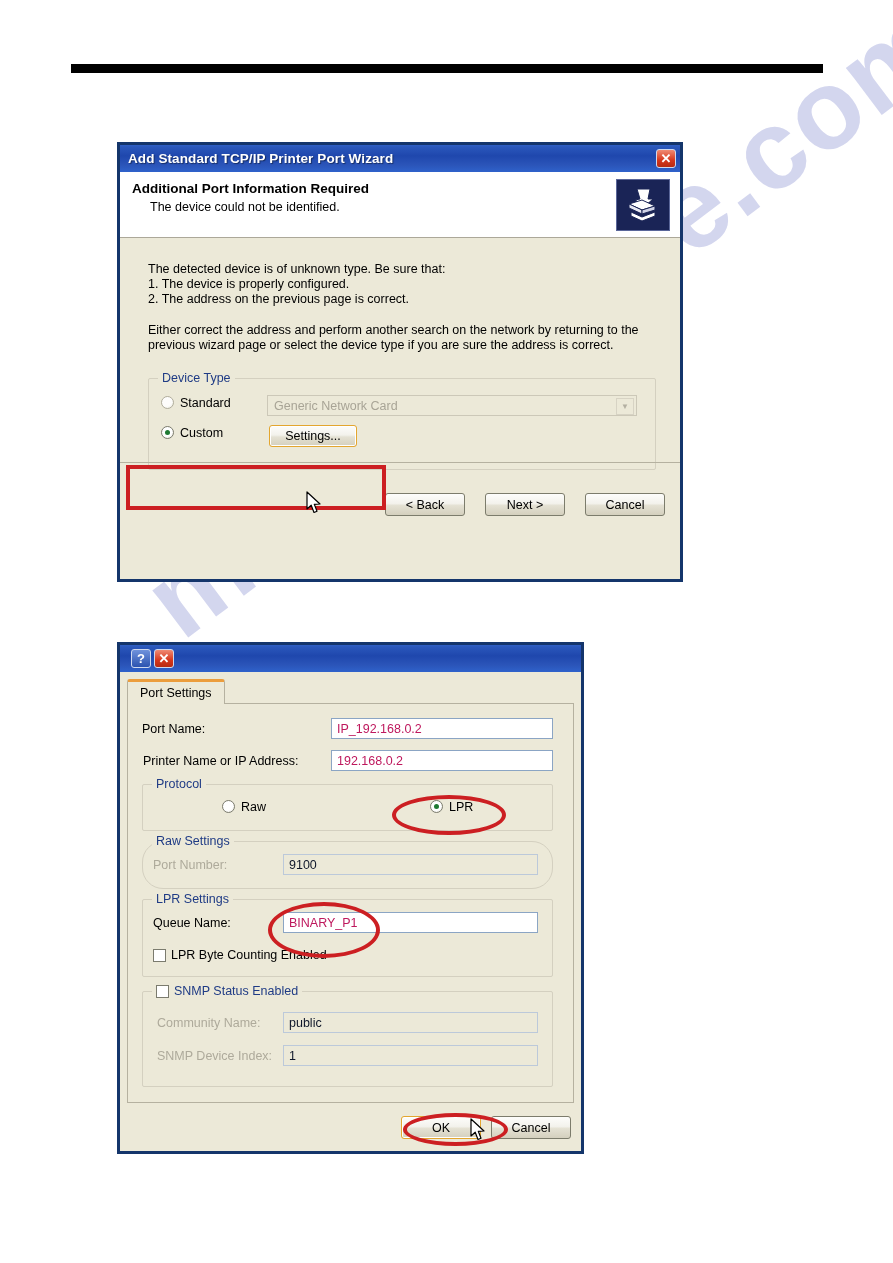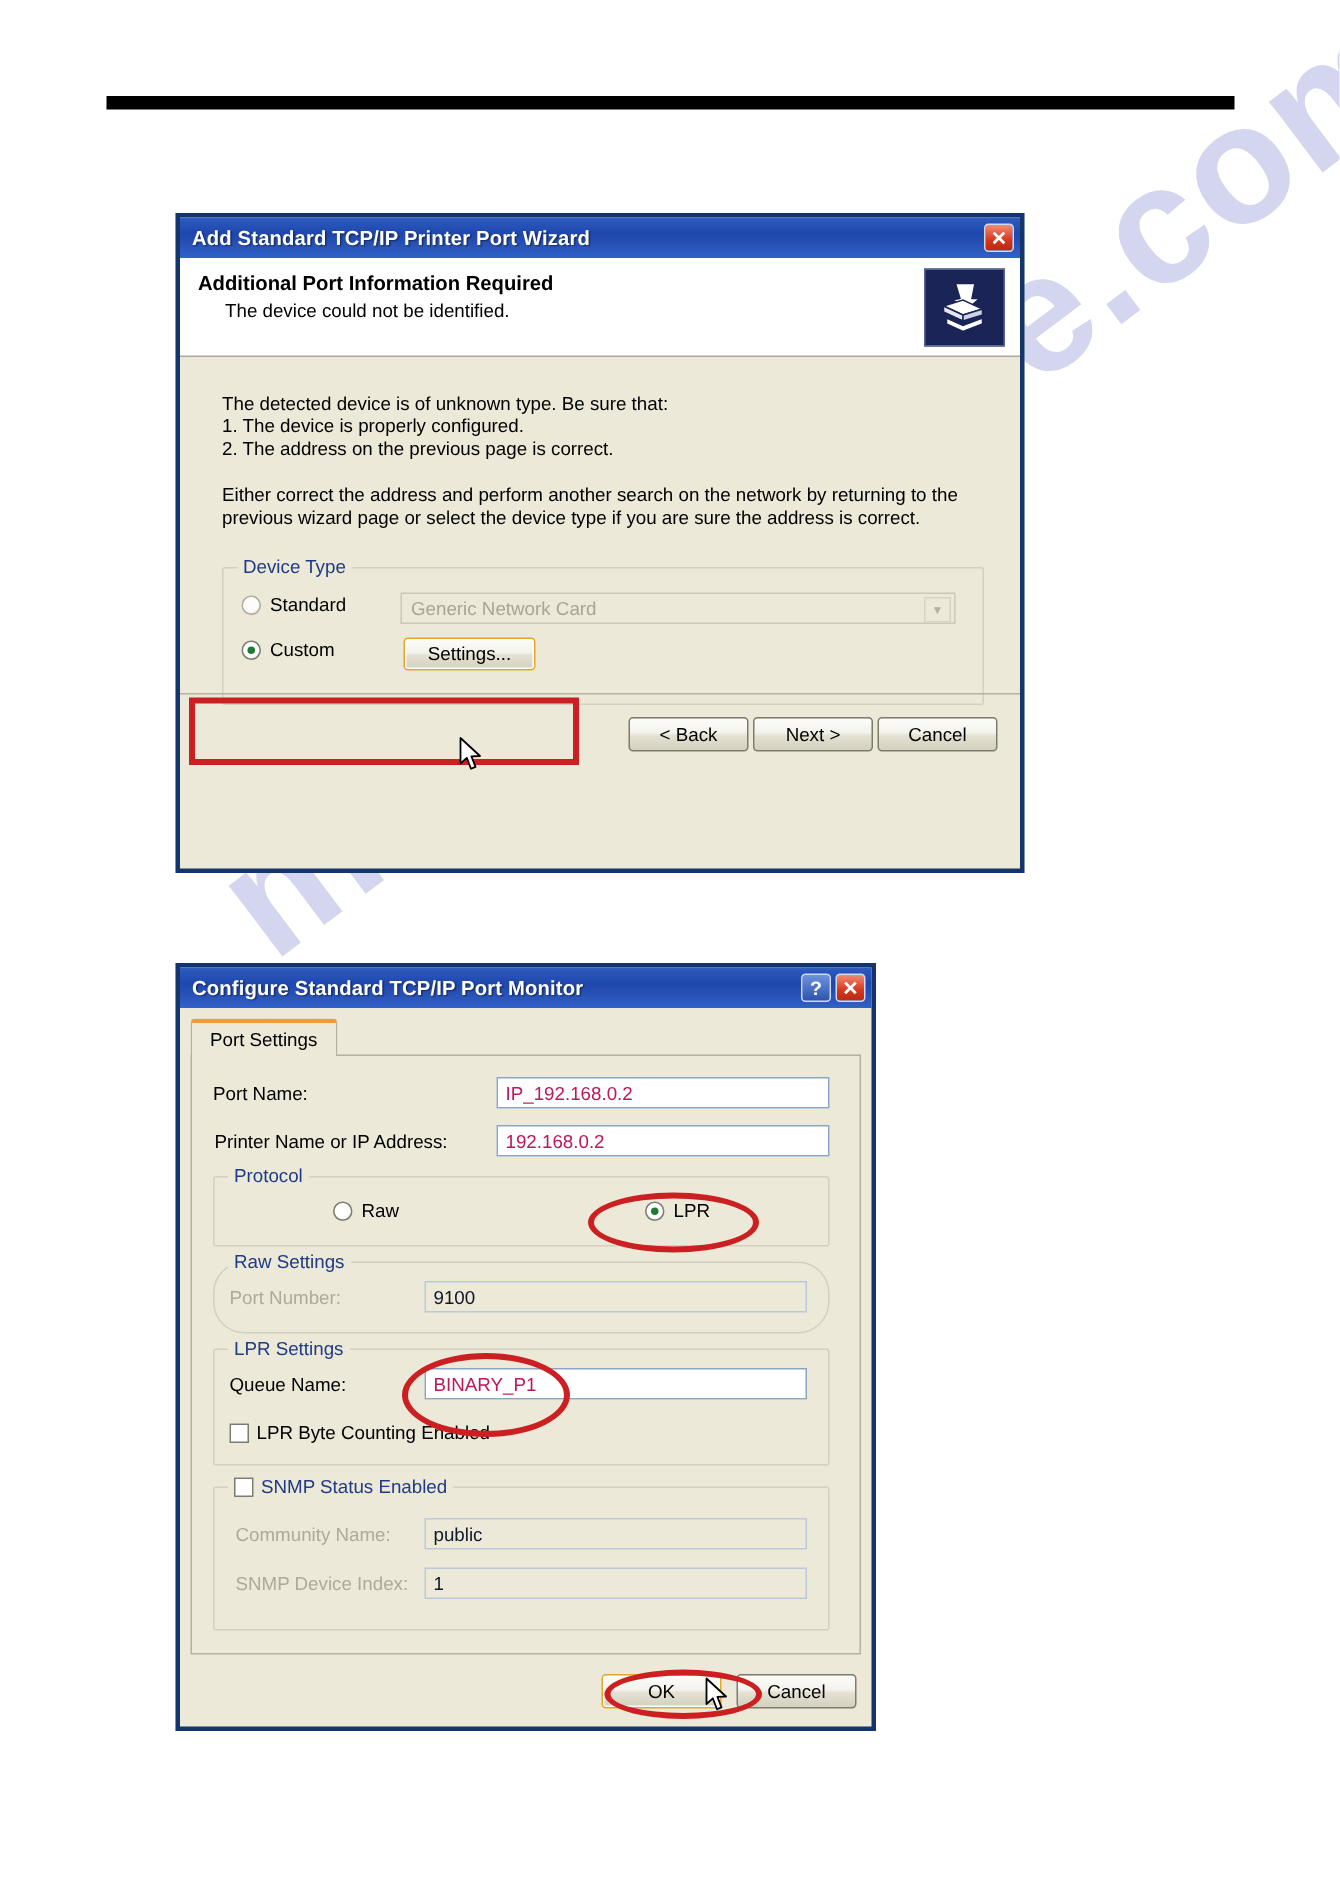--- a/index.html
+++ b/index.html
@@ -146,21 +146,21 @@
     top: -8px; left: 9px;
     background: #ece9d8;
     padding: 0 4px;
     font-size: 12.5px;
     color: #1f3b85;
   }
   #device-type-group {
     left: 28px; top: 140px; width: 508px; height: 92px;
   }
   .radio-row {
-    display: flex; align-items: flex-end;
+    display: flex; align-items: flex-start;
     position: absolute;
   }
   .radio {
     width: 13px; height: 13px; border-radius: 50%;
     border: 1px solid #7b7b6e;
     background: radial-gradient(circle at 40% 35%, #ffffff 55%, #e6e4d8 100%);
     box-sizing: border-box;
     margin-right: 6px;
     position: relative;
     flex: none;
@@ -218,23 +218,23 @@
     left: 120px; top: 46px;
     width: 88px; height: 22px;
   }
 
   .wiz-footer {
     position: absolute;
     left: 0; right: 0; bottom: 0;
     height: 54px;
     border-top: 1px solid #b5b1a0;
     display: flex;
-    align-items: center;
+    align-items: flex-end;
     justify-content: flex-end;
-    gap: 3px;
+    gap: 20px;
     padding-right: 15px;
     box-sizing: border-box;
   }
   .wiz-footer .xp-button { width: 80px; height: 23px; }
 
   
   #config { left: 117px; top: 642px; width: 467px; height: 512px; }
   .tabstrip {
     padding: 6px 7px 0 7px;
     height: 100%;
@@ -399,21 +399,20 @@
 
 <div class="cursor" style="left:306px; top:491px;">
   <svg width="17" height="24" viewBox="0 0 17 24">
     <path d="M1 1 L1 18 L5.2 14.2 L8 21.5 L11 20.2 L8.3 13.3 L14 13 Z" fill="#ffffff" stroke="#000000" stroke-width="1.2" stroke-linejoin="round"></path>
   </svg>
 </div>
 
 <div class="dialog" id="config">
 
   <div class="titlebar">
-    <span class="title">Configure Standard TCP/IP Port Monitor</span>
     <span class="tbtn help">?</span>
     <span class="tbtn close">✕</span>
   </div>
 
   <div class="tabstrip">
     <div class="tab">Port Settings</div>
 
     <div class="tabpanel">
 
       <div class="field-row" style="left:14px; top:18px;">

